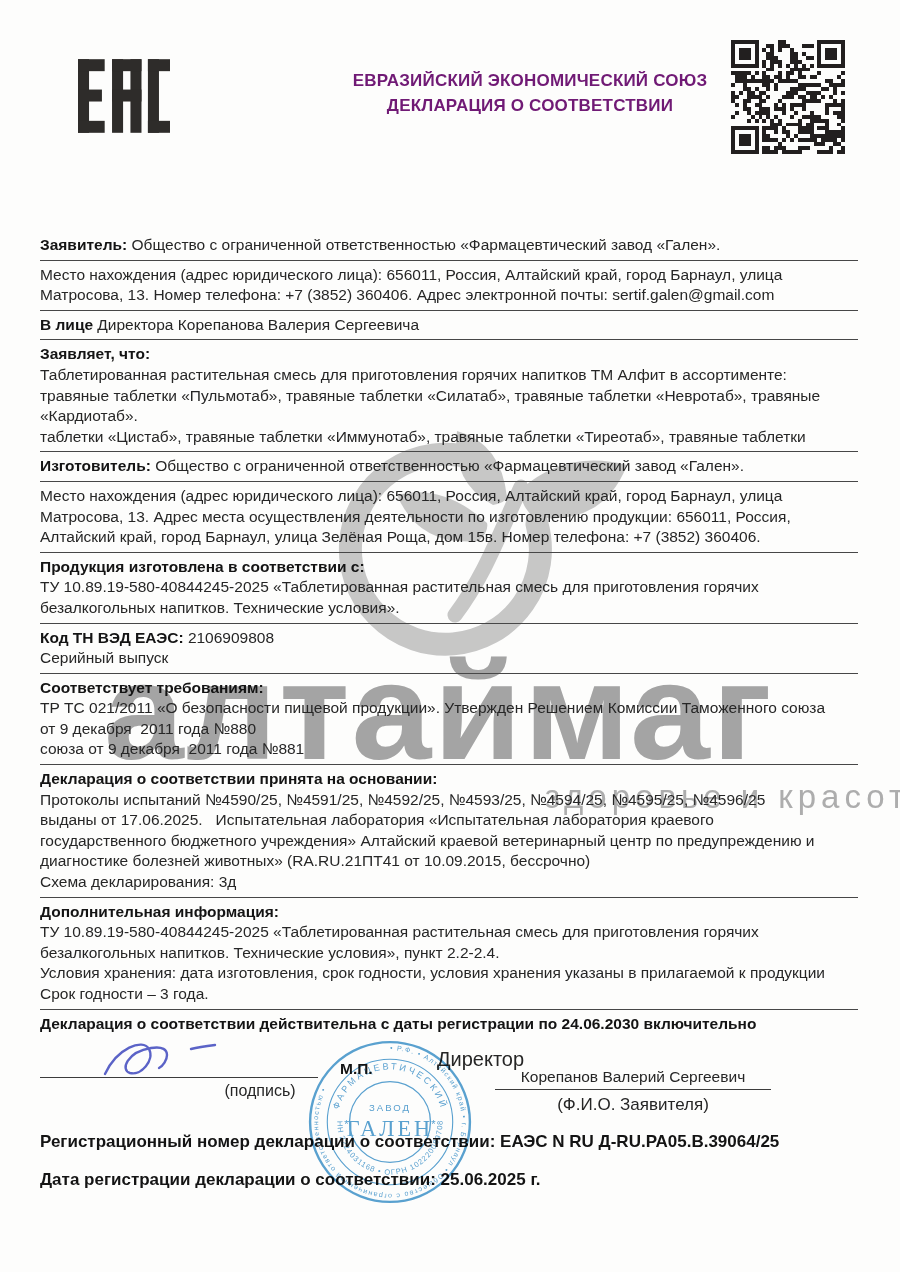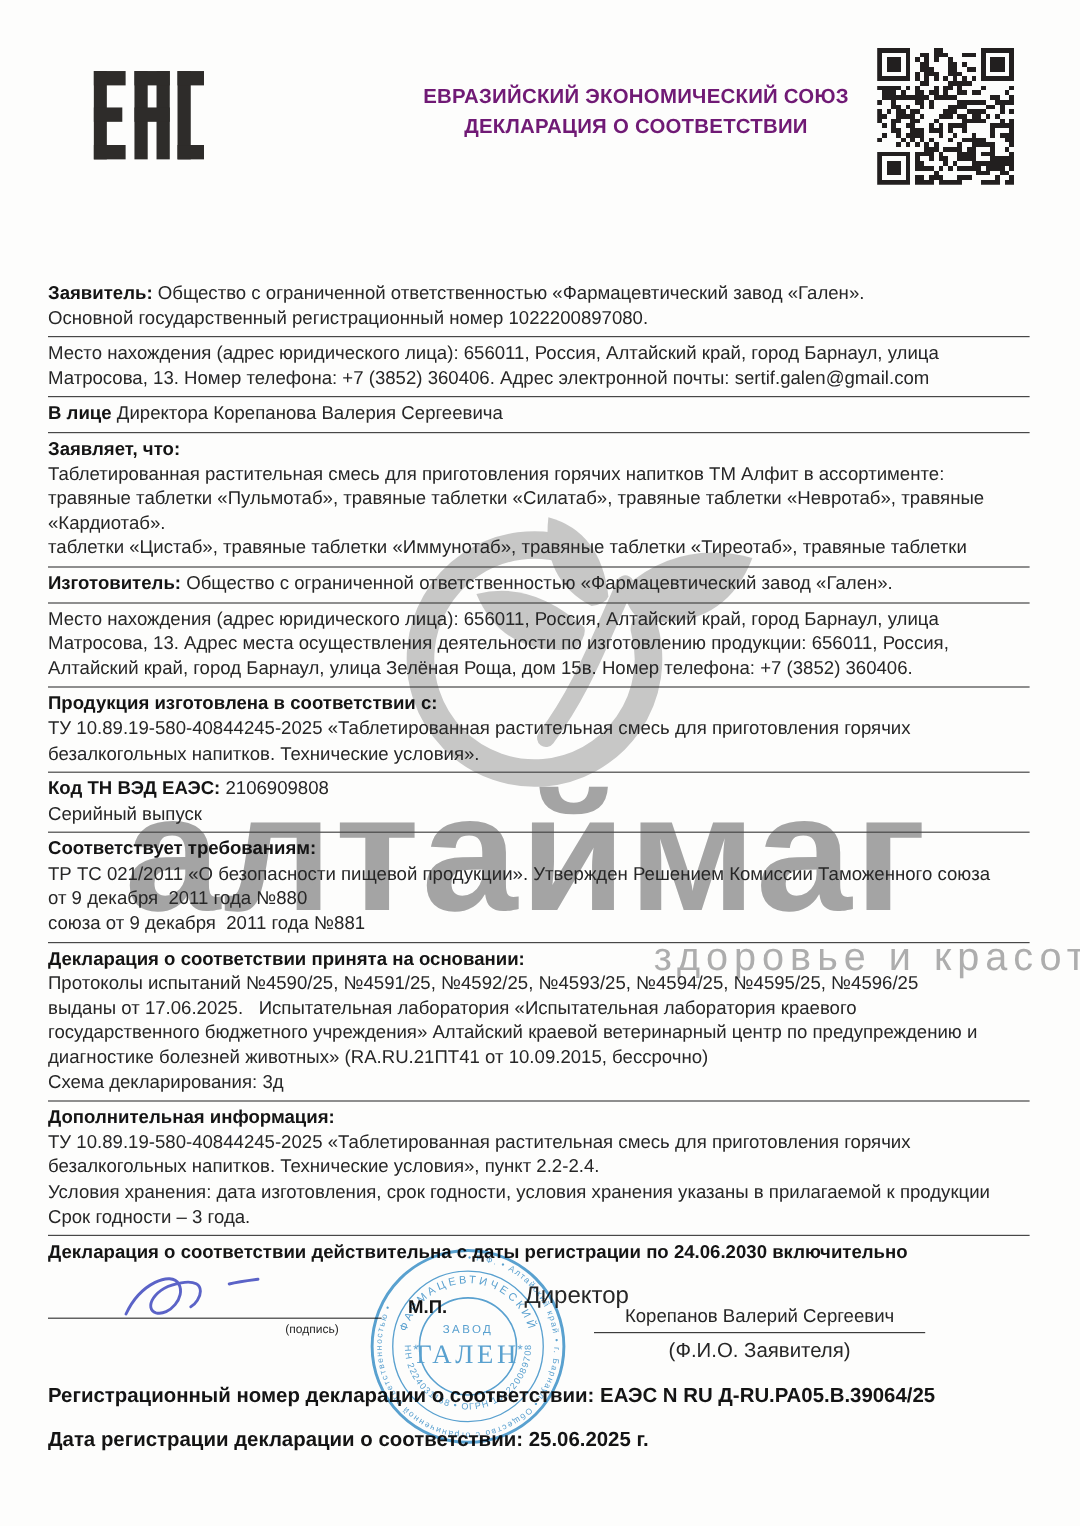--- a/index.html
+++ b/index.html
@@ -23,21 +23,21 @@
   
   .sec{padding:4px 0;}
   .ln{font-size:15.5px;line-height:20.6px;white-space:pre-wrap;}
   .b{font-weight:700;color:#141414;}
   .rule{border:none;border-top:1.6px solid #474747;height:0;margin:0;}
 
   
   .sigblock{position:relative;height:90px;}
   .sig-svg{position:absolute;left:55px;top:-4px;width:175px;height:52px;}
   .sig-line{position:absolute;left:0;top:39px;width:278px;border-top:1.6px solid #3c3c3c;}
-  .sig-caption{position:absolute;left:150px;top:44px;width:140px;text-align:center;font-size:10px;}
+  .sig-caption{position:absolute;left:150px;top:44px;width:140px;text-align:center;font-size:16px;}
   .mp{position:absolute;left:300px;top:22px;font-size:15.5px;}
   .dir-title{position:absolute;left:397px;top:10px;font-size:20px;}
   .dir-name{position:absolute;left:455px;top:30px;width:276px;font-size:15.5px;
     border-bottom:1.6px solid #3c3c3c;padding-bottom:3px;text-align:center;}
   .dir-caption{position:absolute;left:455px;top:57px;width:276px;text-align:center;font-size:17px;}
 
   .regline{font-size:17px;margin-top:4px;}
   .regline.date{margin-top:17px;}
 
   
@@ -417,21 +417,20 @@
       <rect x="2" y="24" width="3" height="3"></rect>
       <path fill-rule="evenodd" d="M20,20h5v5h-5z M21,21v3h3v-3z"></path>
       <rect x="22" y="22" width="1" height="1"></rect>
     </g>
   </svg>
 
 <div class="content">
 
   <div class="sec">
     <div class="ln"><span class="b">Заявитель:</span> <span>Общество с ограниченной ответственностью «Фармацевтический завод «Гален».</span></div>
-    <div class="ln">Основной государственный регистрационный номер 1022200897080.</div>
   </div>
   <hr class="rule">
 
   <div class="sec">
     <div class="ln">Место нахождения (адрес юридического лица): 656011, Россия, Алтайский край, город Барнаул, улица</div>
     <div class="ln">Матросова, 13. Номер телефона: +7 (3852) 360406. Адрес электронной почты: sertif.galen@gmail.com</div>
   </div>
   <hr class="rule">
 
   <div class="sec">

